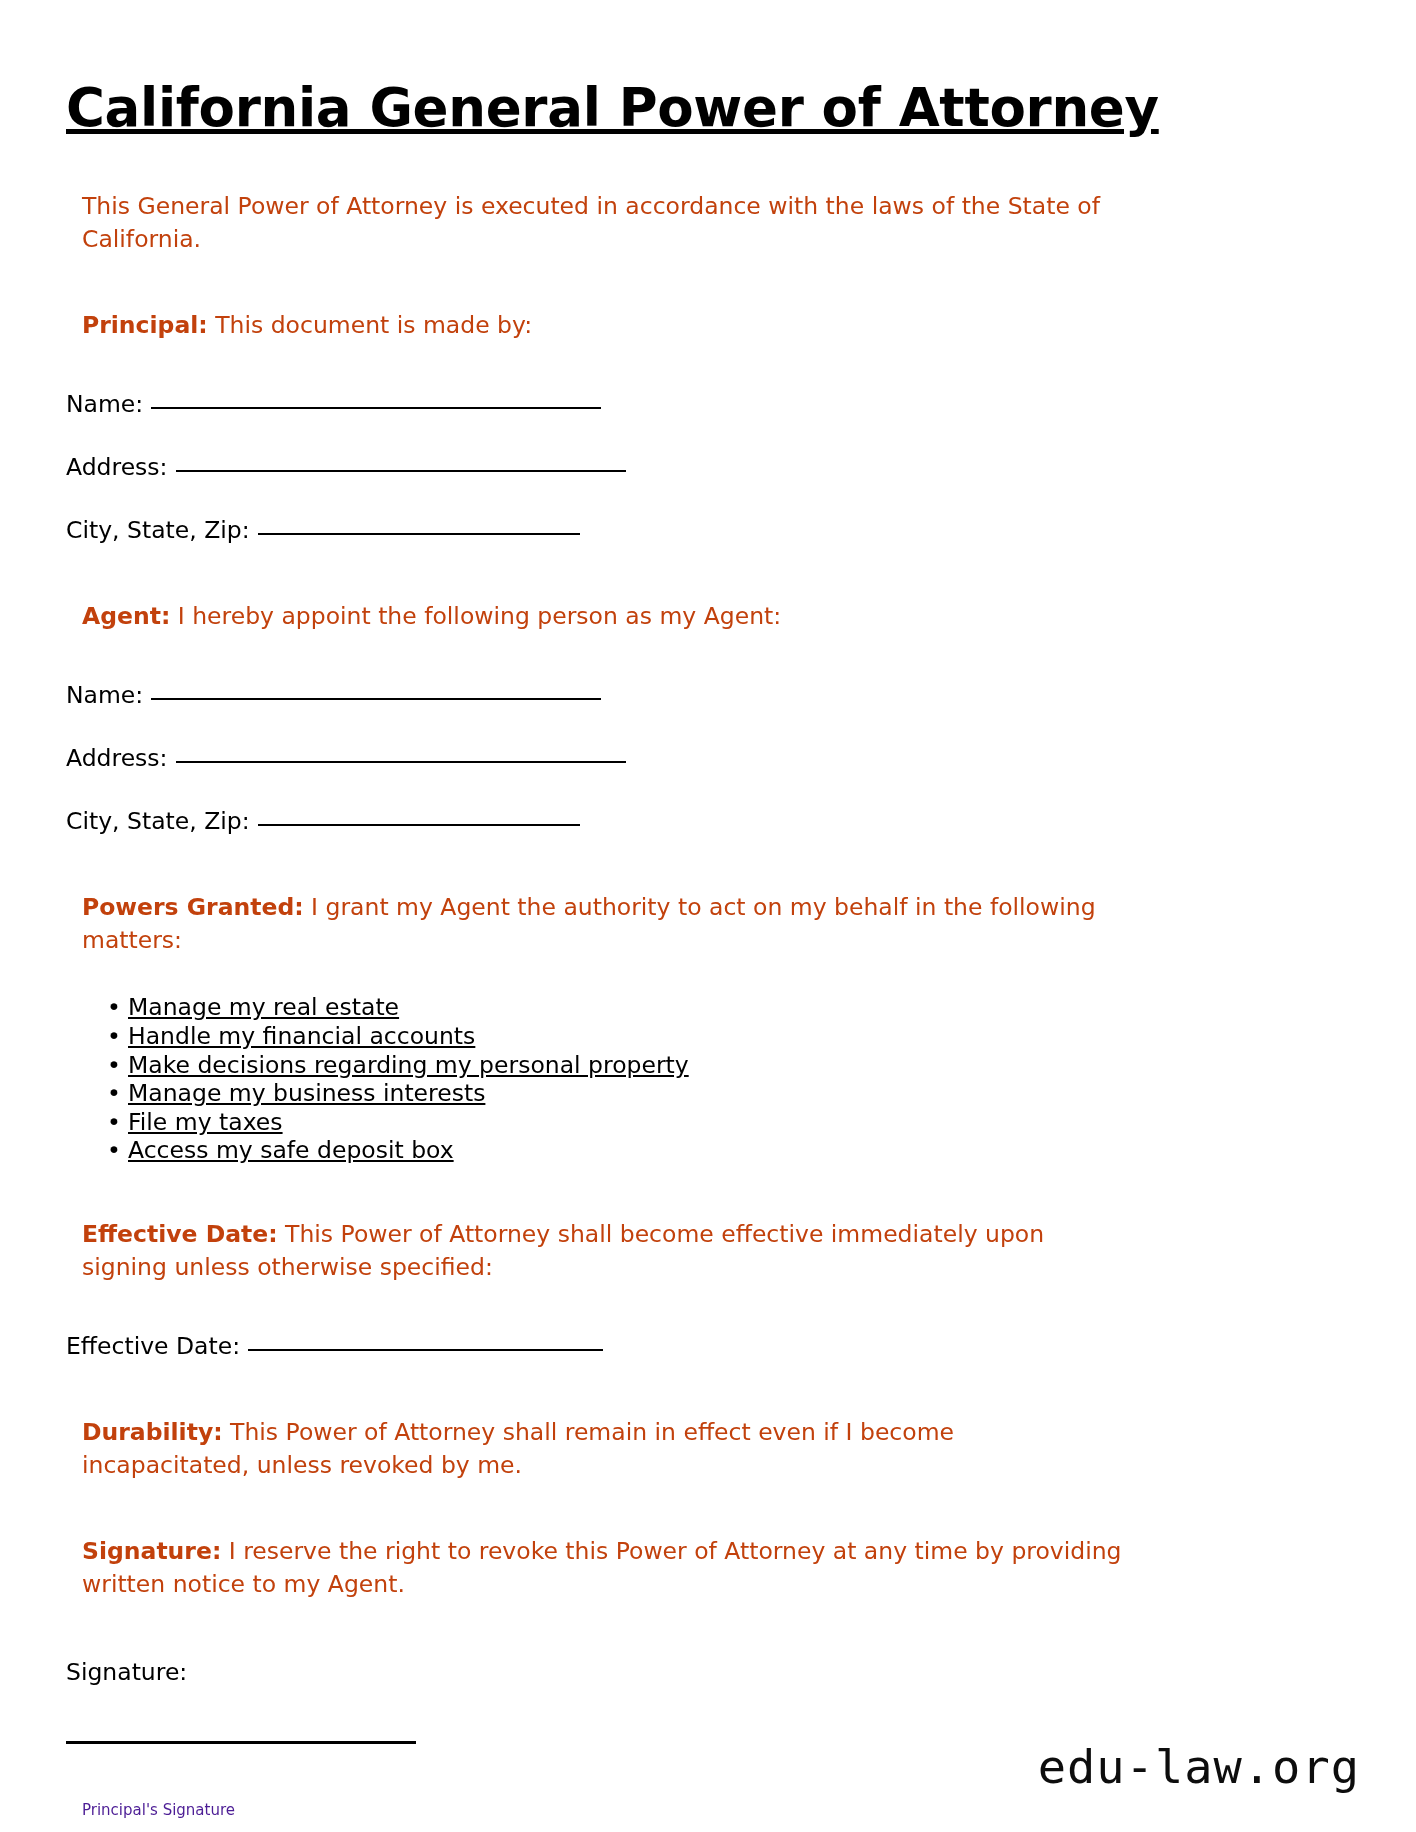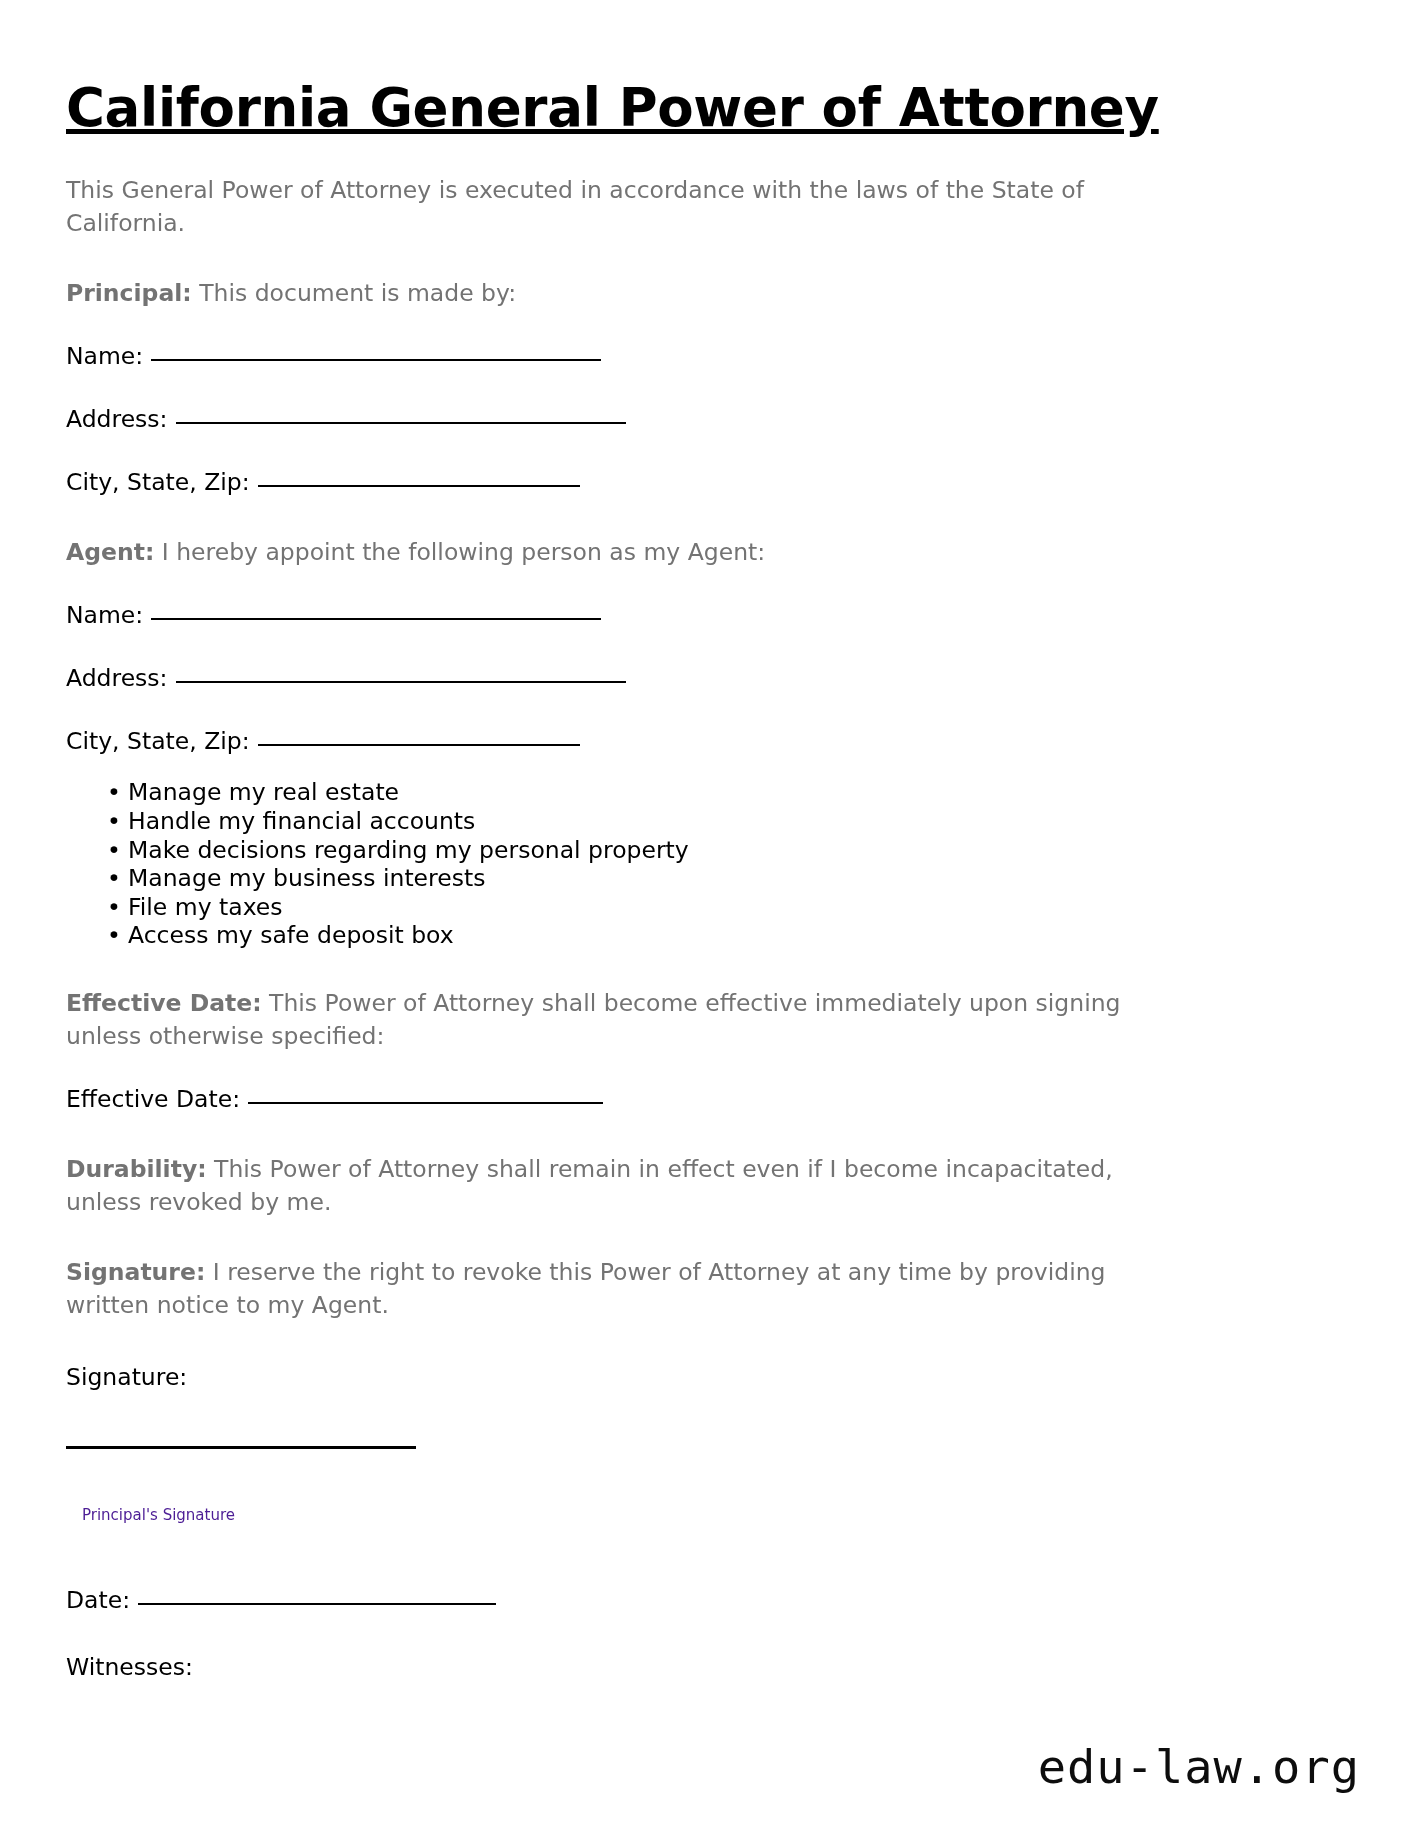--- a/index.html
+++ b/index.html
@@ -34,23 +34,23 @@
     padding-top: 78px;
     padding-bottom: 0;
     color: #000;
     white-space: nowrap;
     text-decoration: underline;
   }
 
   .para {
     font-size: 23.5px;
     line-height: 33px;
-    margin: 0;
+    margin: 16px;
     padding-top: 37px;
-    color: #737373;
+    color: #c2410c;
   }
   .para b, .para strong {
     font-weight: bold;
   }
 
   .blank-line {
     font-size: 23.5px;
     line-height: 33px;
     margin: 0;
     padding-top: 30px;
@@ -77,20 +77,21 @@
     width: 350px;
     border-bottom: 3px solid #000;
     height: 0;
   }
 
   ul.powers {
     margin: 0;
     padding-top: 20px;
     padding-left: 0;
     list-style: none;
+    text-decoration: underline;
   }
   ul.powers li {
     font-size: 23.5px;
     line-height: 28.6px;
     color: #000;
     padding-left: 62px;
     position: relative;
   }
   ul.powers li::before {
     content: "\2022";
@@ -163,20 +164,21 @@
     <p class="blank-line"><span>City, State, Zip:</span><span class="rule w-mid"></span></p>
 
     <p class="para"><b>Agent:</b><span> I hereby appoint the following person as my Agent:</span></p>
 
     <p class="blank-line"><span>Name:</span><span class="rule w-long"></span></p>
 
     <p class="blank-line"><span>Address:</span><span class="rule w-long"></span></p>
 
     <p class="blank-line"><span>City, State, Zip:</span><span class="rule w-mid"></span></p>
 
+    <p class="para"><b>Powers Granted:</b><span> I grant my Agent the authority to act on my behalf in the following matters:</span></p>
 
     <ul class="powers">
       <li>Manage my real estate</li>
       <li>Handle my financial accounts</li>
       <li>Make decisions regarding my personal property</li>
       <li>Manage my business interests</li>
       <li>File my taxes</li>
       <li>Access my safe deposit box</li>
     </ul>
 

